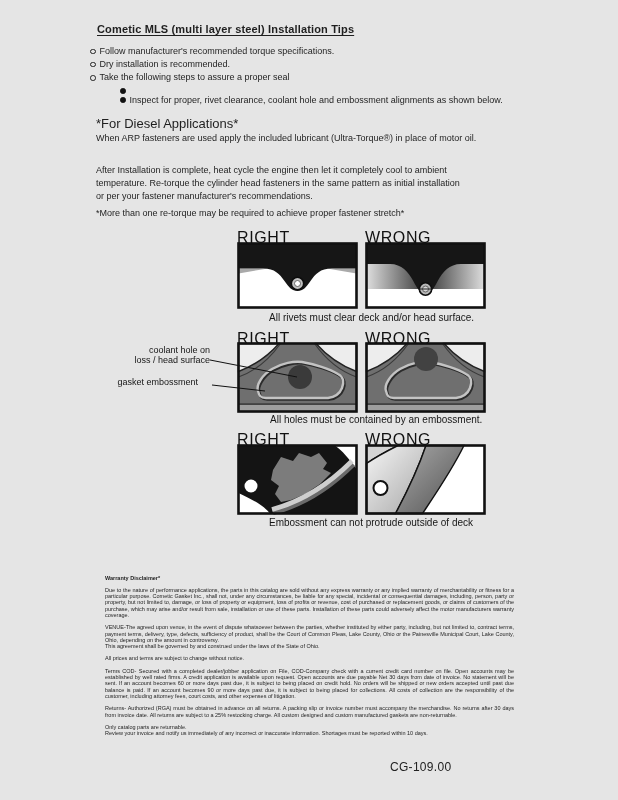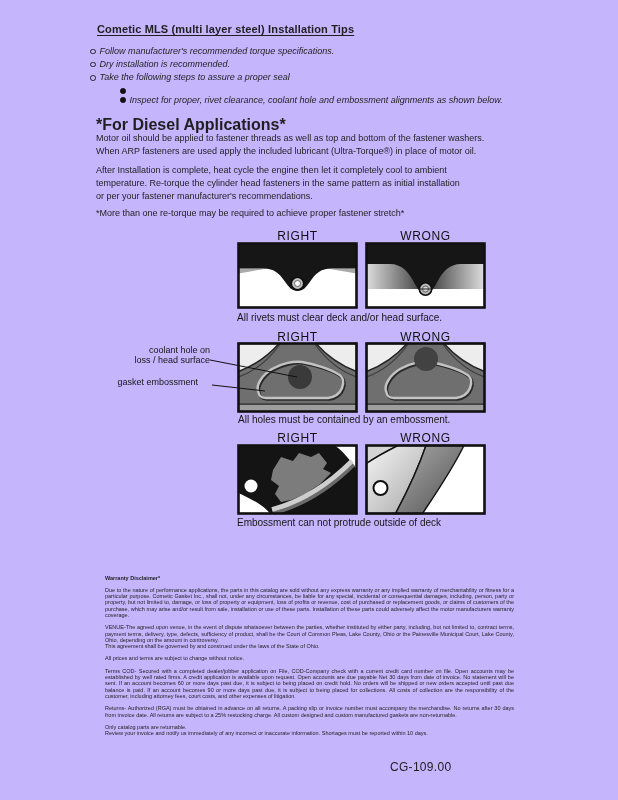--- a/index.html
+++ b/index.html
@@ -1,42 +1,42 @@
 <!DOCTYPE html>
 <html><head>
 <meta charset="utf-8">
 <style>
   html,body{margin:0;padding:0;background:#ffffff;}
   .page{
-    position:relative;width:618px;height:800px;background:#c4b5fd;
+    position:relative;width:618px;height:800px;background:#e5e5e5;
     font-family:"Liberation Sans","DejaVu Sans",sans-serif;color:#1f1f1f;
     overflow:hidden;
   }
   .abs{position:absolute;}
   
   .title{
     left:97px;top:23px;font-size:11px;font-weight:bold;
     text-decoration:underline;text-underline-offset:2px;letter-spacing:.15px;
     white-space:nowrap;
   }
   
   .bullets{left:88px;top:45px;font-size:9px;line-height:13.2px;}
-  .b-row{display:flex;align-items:flex-start;white-space:nowrap;font-style:italic;}
+  .b-row{display:flex;align-items:flex-start;white-space:nowrap;}
   .b-dot{flex:0 0 auto;width:3.5px;height:3.5px;border:1px solid #222;border-radius:50%;
          margin:3.6px 4px 0 2px;background:transparent;}
   .b-sub .b-dot{margin-left:32px;background:#111;border-color:#111;}
   
-  .h2{left:96px;top:116px;font-size:16px;font-weight:bold;white-space:nowrap;}
+  .h2{left:96px;top:116px;font-size:13px;font-weight:normal;white-space:nowrap;}
   .body-par{font-size:9px;line-height:13.2px;white-space:nowrap;}
   .p1{left:96px;top:132px;}
   .p2{left:96px;top:164px;}
   .p3{left:96px;top:207px;text-align:center;}
   
-  .dlabel{font-size:12px;letter-spacing:.6px;color:#111;white-space:nowrap;text-align:center;width:121px;}
-  .caption{font-size:10px;color:#161616;white-space:nowrap;line-height:12px;}
+  .dlabel{font-size:16px;letter-spacing:.6px;color:#111;white-space:nowrap;text-align:left;width:121px;}
+  .caption{font-size:10px;color:#161616;white-space:nowrap;line-height:12px;margin-left:32px;}
   .dbox{width:121px;}
   .dbox svg{display:block;}
   
   .callout{font-size:9px;line-height:9.5px;color:#161616;text-align:right;width:110px;}
   .leader{pointer-events:none;z-index:5;}
   
   .fineprint{left:105px;top:575px;width:409px;font-size:5.5px;line-height:6.3px;
              text-align:justify;color:#242424;}
   .fp-head{font-weight:bold;margin:0 0 5.5px 0;text-align:left;}
   .fp-para{margin:0 0 6px 0;}
@@ -68,21 +68,20 @@
       <span class="b-dot"></span>
     </div>
     <div class="b-row b-sub">
       <span class="b-dot"></span>
       <span>Inspect for proper, rivet clearance, coolant hole and embossment alignments as shown below.</span>
     </div>
   </div>
 
   <div class="abs h2">*For Diesel Applications*</div>
   <div class="abs body-par p1">
-    <div>Motor oil should be applied to fastener threads as well as top and bottom of the fastener washers.</div>
     <div>When ARP fasteners are used apply the included lubricant (Ultra-Torque®) in place of motor oil.</div>
   </div>
   <div class="abs body-par p2">
     <div>After Installation is complete, heat cycle the engine then let it completely cool to ambient</div>
     <div>temperature. Re-torque the cylinder head fasteners in the same pattern as initial installation</div>
     <div>or per your fastener manufacturer's recommendations.</div>
   </div>
   <div class="abs body-par p3">*More than one re-torque may be required to achieve proper fastener stretch*</div>
 
   <div class="abs dlabel" style="left:237px;top:229px;">RIGHT</div>

